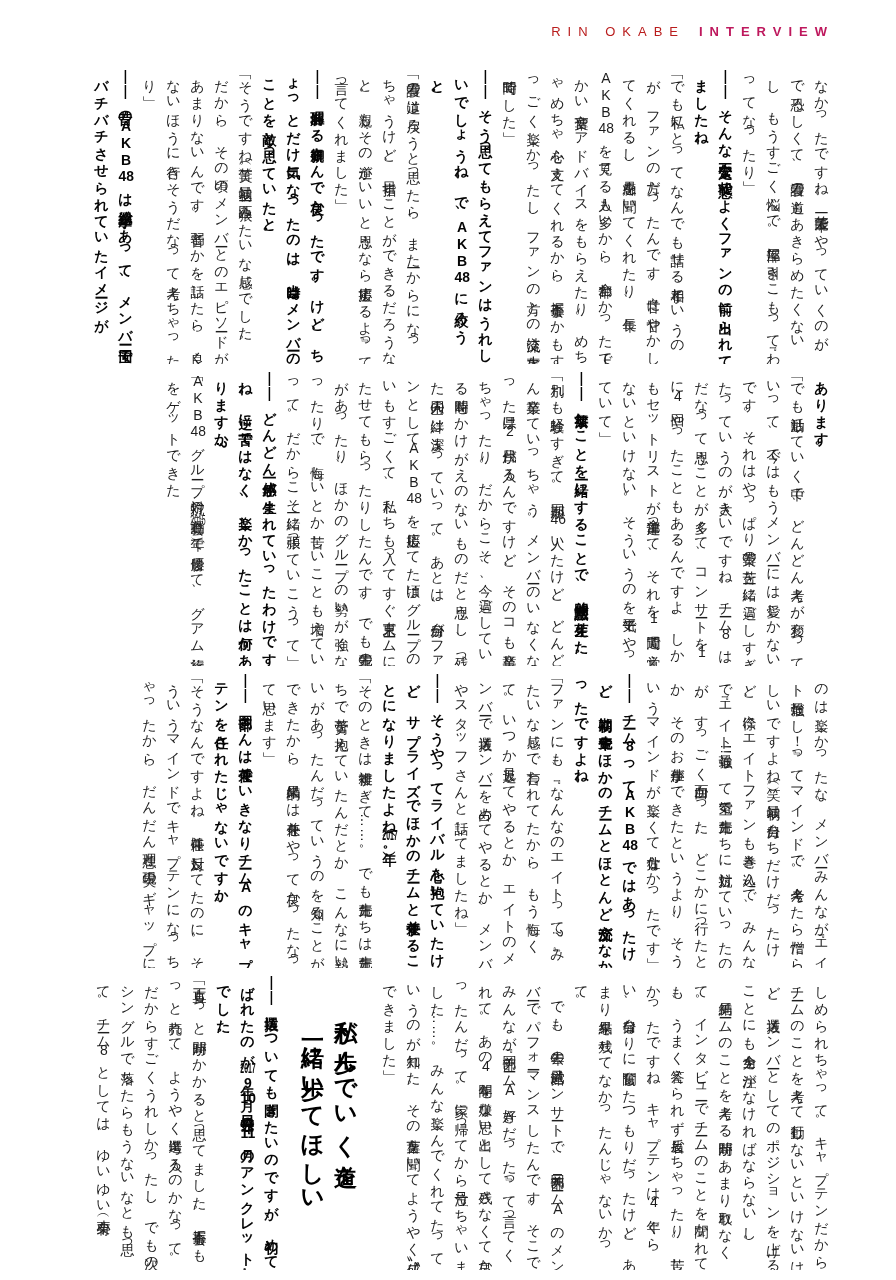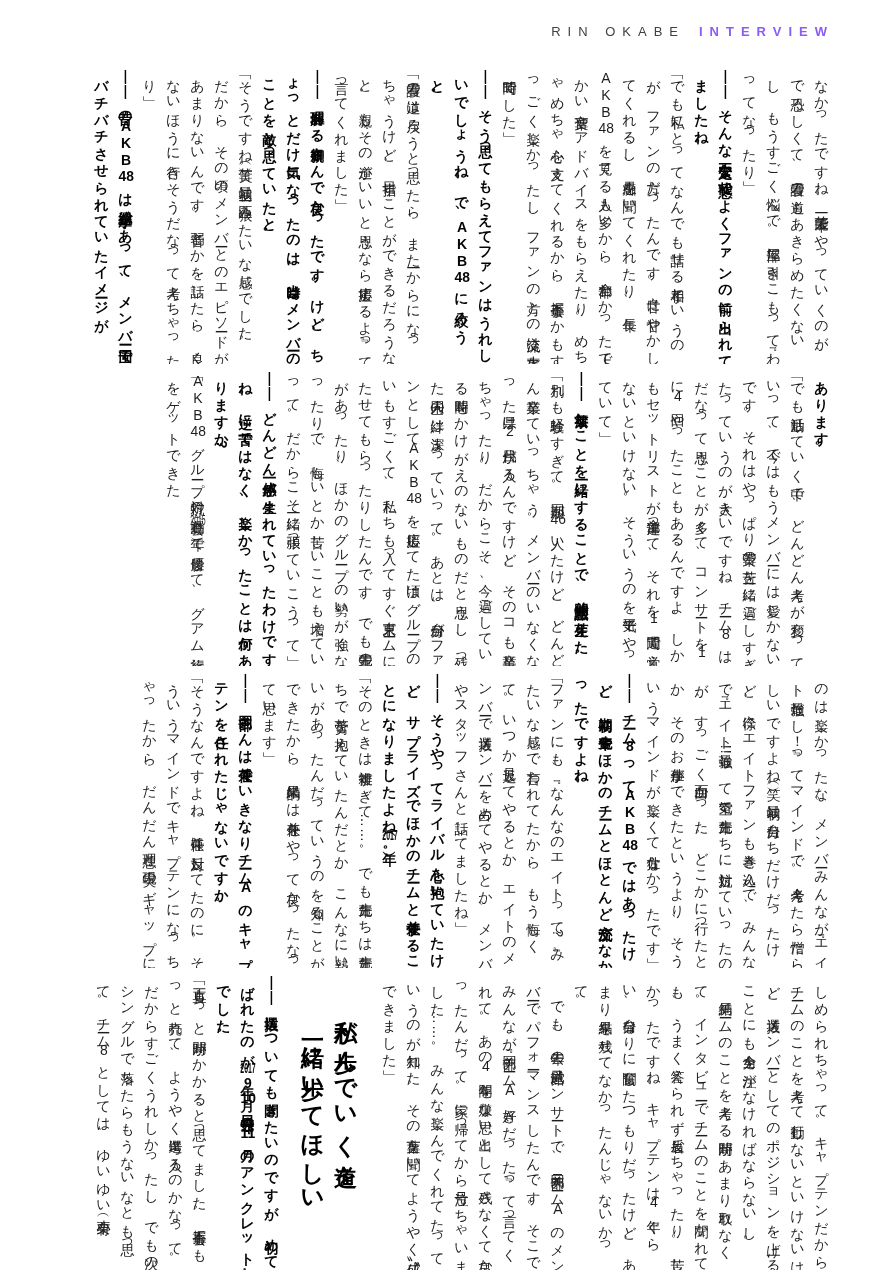--- a/index.html
+++ b/index.html
@@ -6,22 +6,22 @@
   body{
     width:896px;height:1280px;overflow:hidden;
     background:#ffffff;color:#1b1b1b;
     font-family:"Liberation Sans","DejaVu Sans",sans-serif;
   }
   .page{position:relative;width:896px;height:1280px;background:#ffffff;}
   .header{
     position:absolute;top:24px;right:62px;
     font-size:13px;letter-spacing:7px;white-space:nowrap;
   }
-  .hname{font-weight:400;color:#404040;margin-right:14px;margin-top:24px;}
-  .htitle{font-weight:800;color:#8b5cf6;}
+  .hname{font-weight:400;color:#b91c1c;margin-right:14px;margin-top:24px;}
+  .htitle{font-weight:800;color:#be185d;}
   .content{
     position:absolute;top:70px;left:85px;right:62px;bottom:32px;
   }
   .row{
     writing-mode:vertical-rl;-webkit-writing-mode:vertical-rl;
     text-orientation:mixed;
     height:294px;width:100%;
     margin-bottom:8px;
     overflow:hidden;
   }

